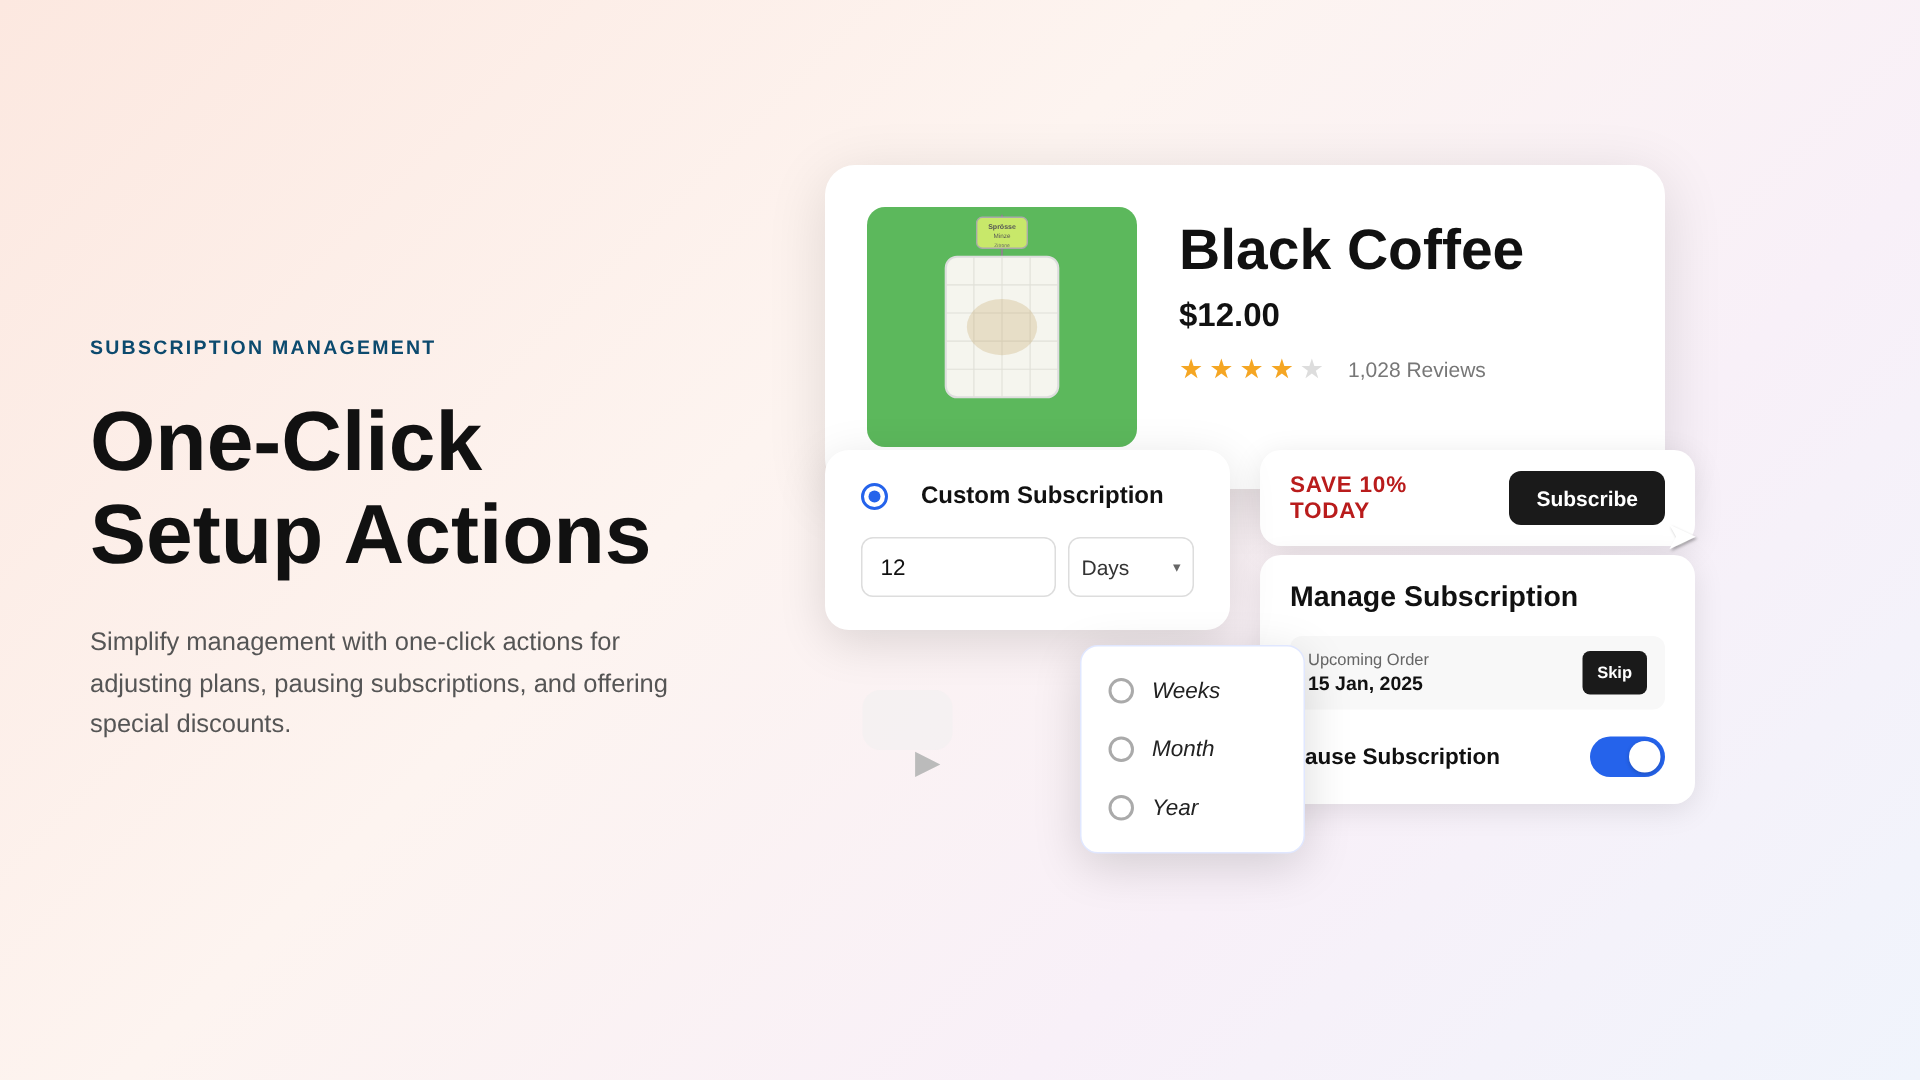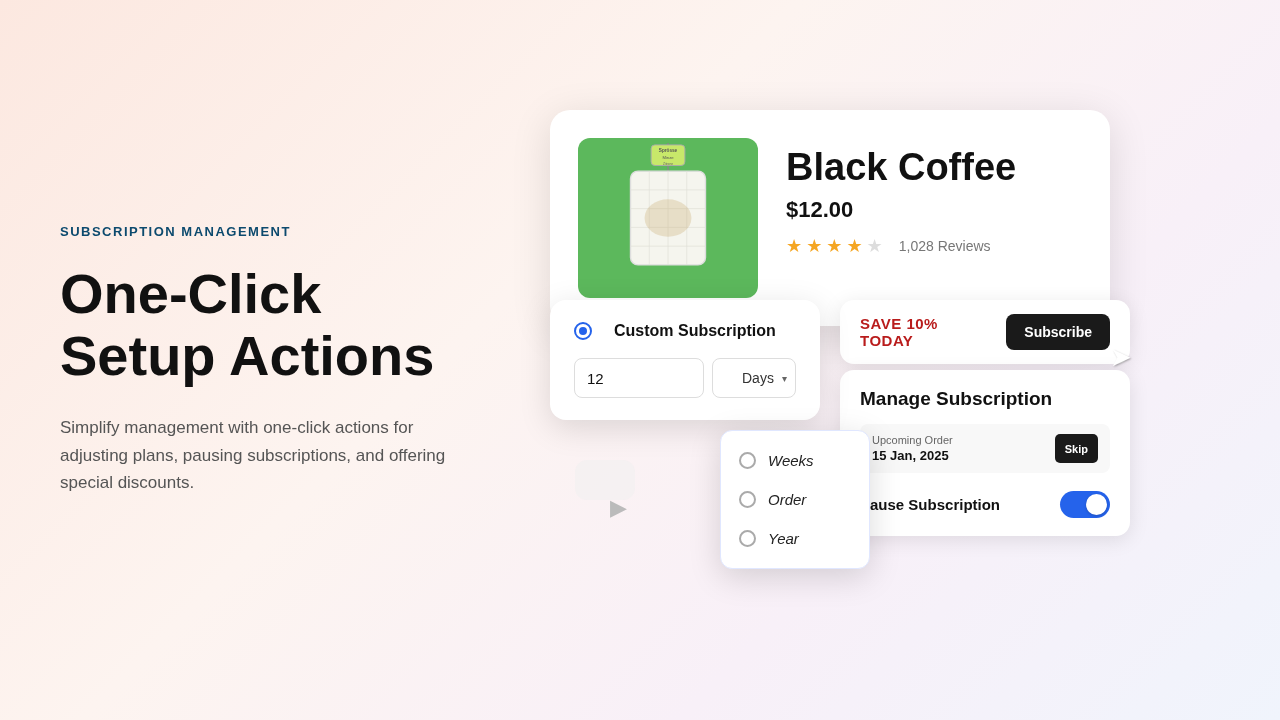--- a/index.html
+++ b/index.html
@@ -202,21 +202,20 @@
       display: flex;
       align-items: center;
       justify-content: space-between;
       cursor: pointer;
       position: relative;
     }
 
     .days-select-text {
       font-size: 14px;
       color: #333;
-      margin-left: 21px;
     }
 
     .chevron-icon {
       font-size: 10px;
       color: #666;
     }
 
     
     .dropdown-menu {
       background: white;
@@ -480,21 +479,21 @@
     </div>
   </div>
 
   <div class="dropdown-menu">
     <div class="dropdown-item">
       <div class="radio-empty"></div>
       <span class="dropdown-item-label">Weeks</span>
     </div>
     <div class="dropdown-item">
       <div class="radio-empty"></div>
-      <span class="dropdown-item-label">Order</span>
+      <span class="dropdown-item-label">Month</span>
     </div>
     <div class="dropdown-item">
       <div class="radio-empty"></div>
       <span class="dropdown-item-label">Year</span>
     </div>
   </div>
 
   <div class="ghost-input"></div>
 
   <div class="small-cursor">▶</div>

